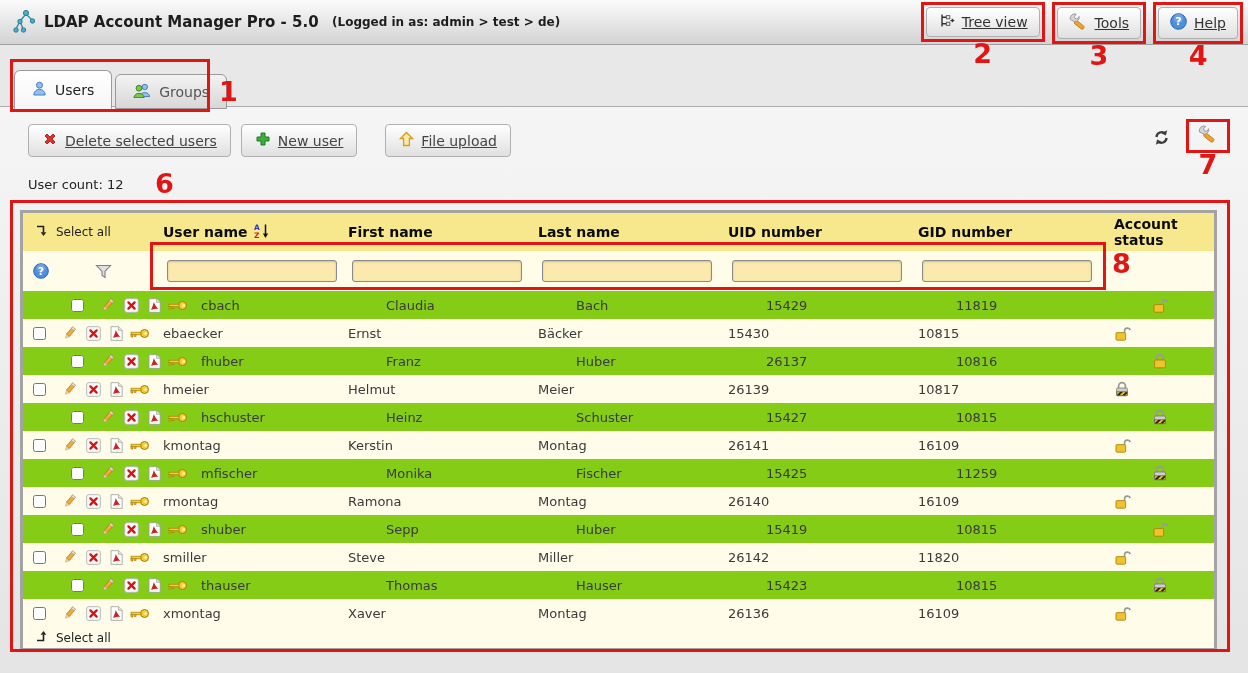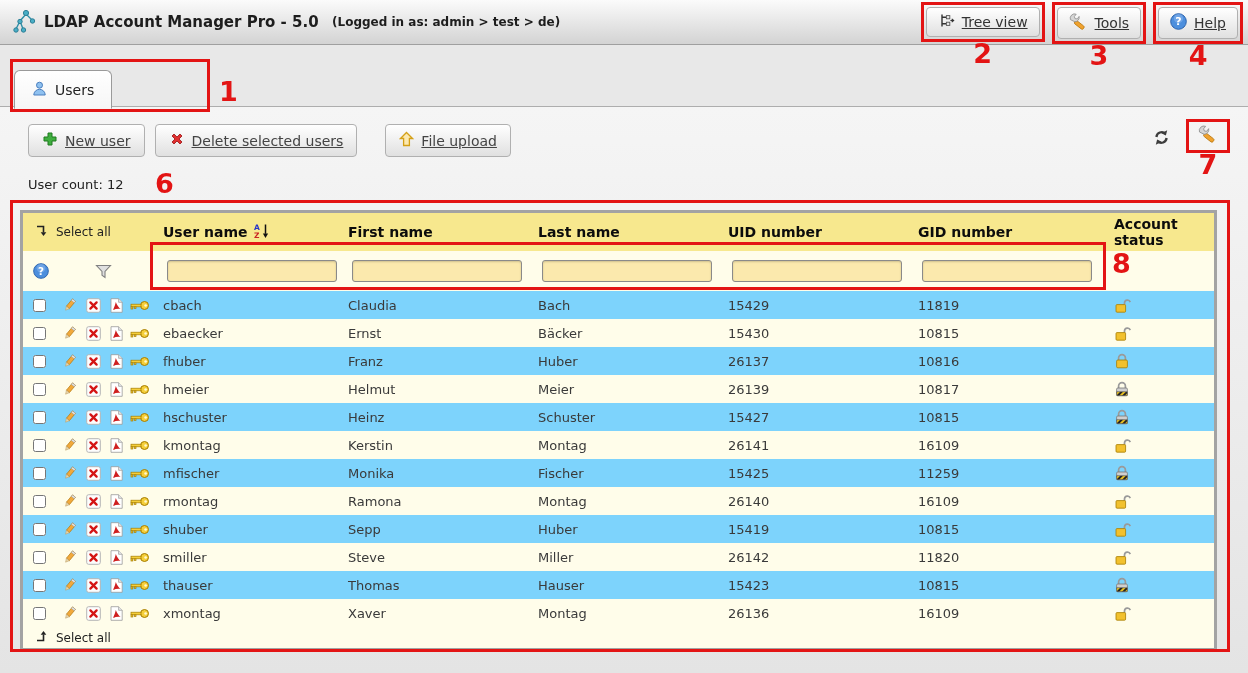--- a/index.html
+++ b/index.html
@@ -47,21 +47,21 @@
   .user-count{position:absolute;left:28px;top:177px;font-size:13px;color:#222;z-index:2;}
 
   
   .table{position:absolute;left:20px;top:210px;width:1191px;border:3px solid #a3a3a3;
     background:#fffdea;z-index:2;}
   .row-grid{display:grid;grid-template-columns:140px 185px 190px 190px 190px 190px auto;align-items:center;}
   .thead{height:38px;background:#f7e88e;font-weight:bold;font-size:14px;color:#0c0c0c;}
   .th-cell{display:flex;align-items:center;gap:6px;}
   .filterrow{height:40px;background:#fffdea;}
   .datarow{height:28px;font-size:13px;color:#3a3a3a;}
-  .datarow.dark{background:#7dd3fc;}
+  .datarow.dark{background:#84cc16;padding-left:38px;}
   .datarow.light{background:#fffdea;}
   .tfoot{height:21px;background:#fffdea;display:flex;align-items:center;font-size:12px;color:#222;}
   .sel-flex{display:flex;align-items:center;font-weight:normal;font-size:12px;color:#222;}
   .sel-flex .sel-label{margin-left:8px;}
   .ml12{margin-left:12px;}
   .flt{width:160px;height:20px;margin-left:4px;padding:0 4px;background:#fbe9ad;
     border:1px solid #8a8a8a;border-radius:3px;box-shadow:inset 0 1px 2px rgba(0,0,0,.18);
     font-family:"DejaVu Sans",sans-serif;font-size:13px;color:#333;}
   .flt-funnel{margin-left:46px;display:inline-flex;}
   .row-ctl{display:flex;align-items:center;}
@@ -152,40 +152,55 @@
   <div class="tabs">
     <div class="tab active">
       <span>
         <svg width="15" height="15" viewBox="0 0 15 15">
           <circle cx="7.5" cy="4.2" r="3" fill="#8fc1f0" stroke="#4a7fbf"></circle>
           <path d="M1.8 14 a5.7 5.7 0 0 1 11.4 0 Z" fill="#8fc1f0" stroke="#4a7fbf"></path>
         </svg>
       </span>
       <span>Users</span>
     </div>
+    <div class="tab">
+      <span>
+        <svg width="18" height="15" viewBox="0 0 18 15">
+          <g>
+            <circle cx="11.8" cy="4" r="2.7" fill="#8fc1f0" stroke="#4a7fbf"></circle>
+            <path d="M6.9 13.6 a5 5 0 0 1 9.8 0 Z" fill="#8fc1f0" stroke="#4a7fbf"></path>
+          </g>
+          <g>
+            <circle cx="6" cy="5.2" r="2.9" fill="#79c94f" stroke="#3f8a1e"></circle>
+            <path d="M0.9 14.6 a5.2 5.2 0 0 1 10.2 0 Z" fill="#79c94f" stroke="#3f8a1e"></path>
+          </g>
+        </svg>
+      </span>
+      <span>Groups</span>
+    </div>
   </div>
   <div class="ann-rect" style="left:10px;top:59px;width:194px;height:47px;"></div>
   <span class="ann-num-free" style="left:219px;top:78px;">1</span>
 
   <div class="toolbar">
     <button class="btn">
       <span>
         <svg width="16" height="16" viewBox="0 0 16 16">
-          <path d="M6 2 h4 v4 h4 v4 h-4 v4 h-4 v-4 H2 V6 h4 z" fill="#3fae3f" stroke="#1e7a1e"></path>
-        </svg>
-      </span>
-      <span>New user</span>
+          <path d="M3 5 L5 3 L8 6 L11 3 L13 5 L10 8 L13 11 L11 13 L8 10 L5 13 L3 11 L6 8 Z" fill="#e03030" stroke="#981010" stroke-width="0.8"></path>
+        </svg>
+      </span>
+      <span>Delete selected users</span>
     </button>
     <button class="btn">
       <span>
         <svg width="16" height="16" viewBox="0 0 16 16">
-          <path d="M3 5 L5 3 L8 6 L11 3 L13 5 L10 8 L13 11 L11 13 L8 10 L5 13 L3 11 L6 8 Z" fill="#e03030" stroke="#981010" stroke-width="0.8"></path>
-        </svg>
-      </span>
-      <span>Delete selected users</span>
+          <path d="M6 2 h4 v4 h4 v4 h-4 v4 h-4 v-4 H2 V6 h4 z" fill="#3fae3f" stroke="#1e7a1e"></path>
+        </svg>
+      </span>
+      <span>New user</span>
     </button>
     <button class="btn gap">
       <span>
         <svg width="15" height="16" viewBox="0 0 15 16">
           <path d="M7.5 1.5 L13.5 7.5 H10.4 V14.5 H4.6 V7.5 H1.5 Z" fill="#fce9b0" stroke="#d4a017" stroke-width="1.3"></path>
         </svg>
       </span>
       <span>File upload</span>
     </button>
   </div>

